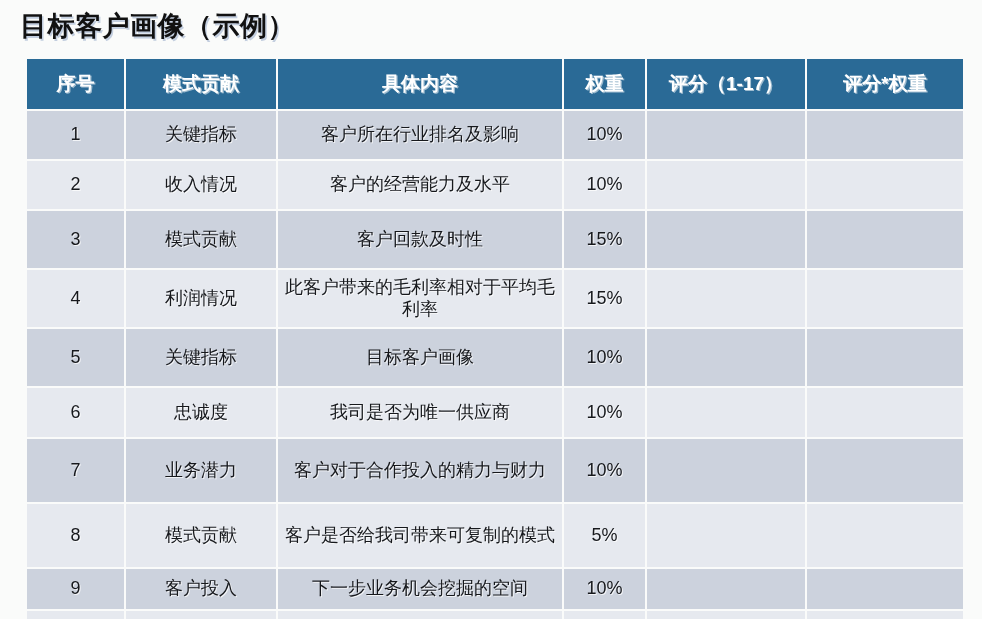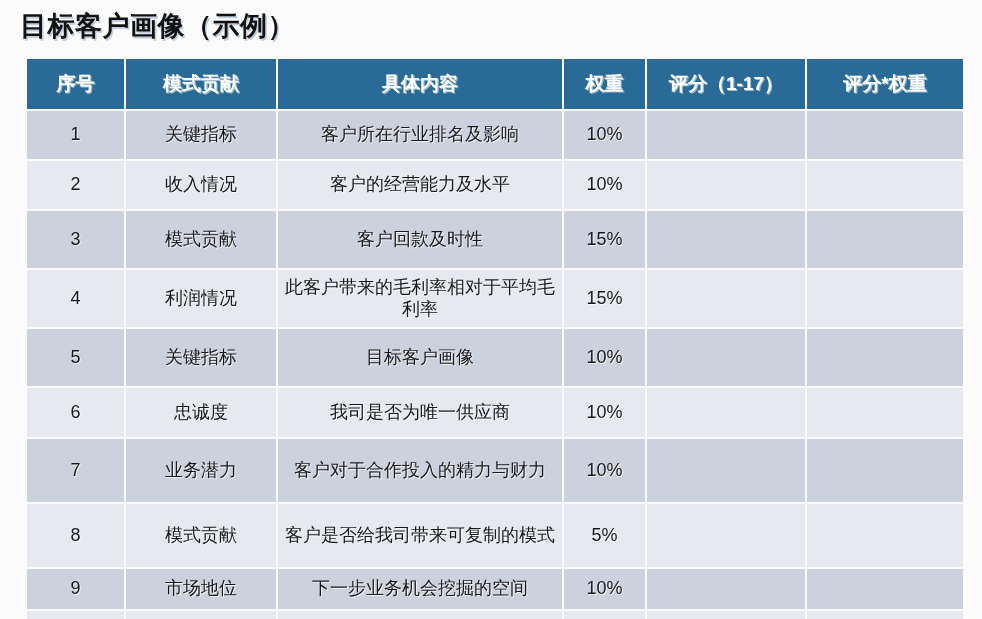--- a/index.html
+++ b/index.html
@@ -183,21 +183,21 @@
           <td class="cell-no">8</td>
           <td class="cell-metric">模式贡献</td>
           <td class="cell-detail">客户是否给我司带来可复制的模式</td>
           <td class="cell-weight">5%</td>
           <td class="cell-score"></td>
           <td class="cell-sw"></td>
         </tr>
 
         <tr class="row-odd h-38">
           <td class="cell-no">9</td>
-          <td class="cell-metric">市场地位</td>
+          <td class="cell-metric">客户投入</td>
           <td class="cell-detail">下一步业务机会挖掘的空间</td>
           <td class="cell-weight">10%</td>
           <td class="cell-score"></td>
           <td class="cell-sw"></td>
         </tr>
 
         <tr class="row-even h-38">
           <td class="cell-no">10</td>
           <td class="cell-metric">合作年限</td>
           <td class="cell-detail">与客户合作的时长</td>

